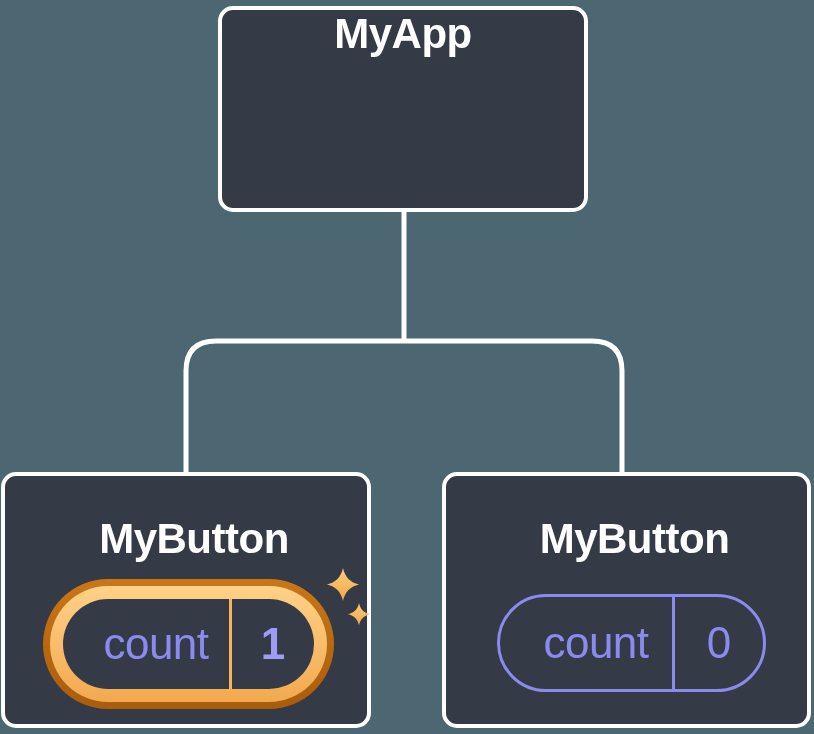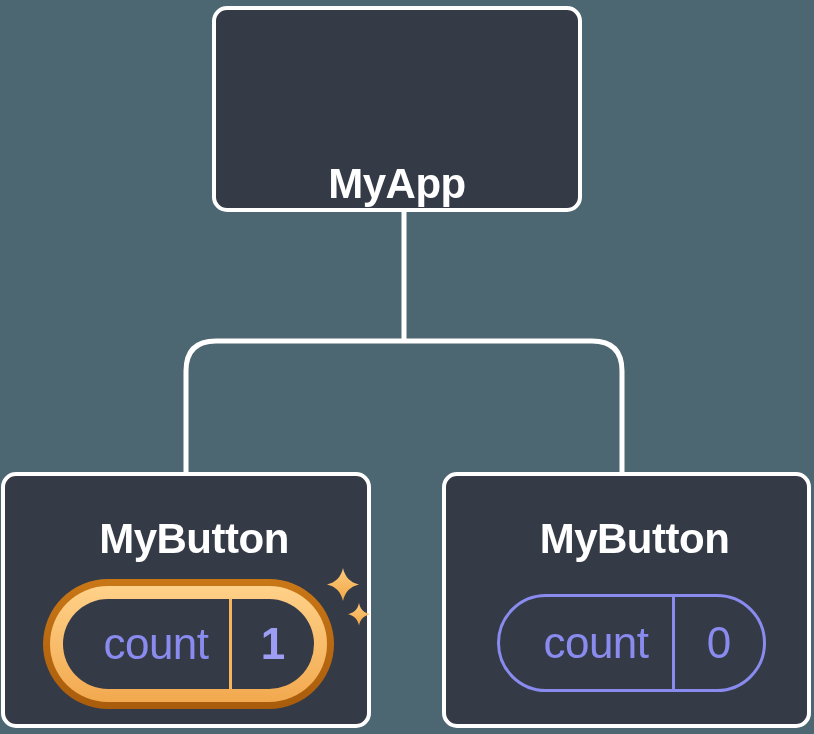--- a/index.html
+++ b/index.html
@@ -35,24 +35,24 @@
     left: 0; top: 0;
     width: 814px; height: 734px;
   }
   .node {
     position: absolute;
     background: var(--node-fill, #353A47);
     border: 4px solid var(--node-border, #FFFFFF);
     border-radius: 15px;
   }
   .node-root {
-    left: 212px; top: 6px;
+    left: 218px; top: 6px;
     width: 370px; height: 206px;
     display: flex;
-    align-items: flex-end;
+    align-items: flex-start;
     justify-content: center;
   }
   .node-left  { left: 1px;   top: 472px; width: 370px; height: 256px; }
   .node-right { left: 442px; top: 472px; width: 369px; height: 256px; }
   .node-title {
     color: var(--title-text, #FFFFFF);
     font-size: 42px;
     font-weight: 700;
     letter-spacing: -0.5px;
     text-align: center;

